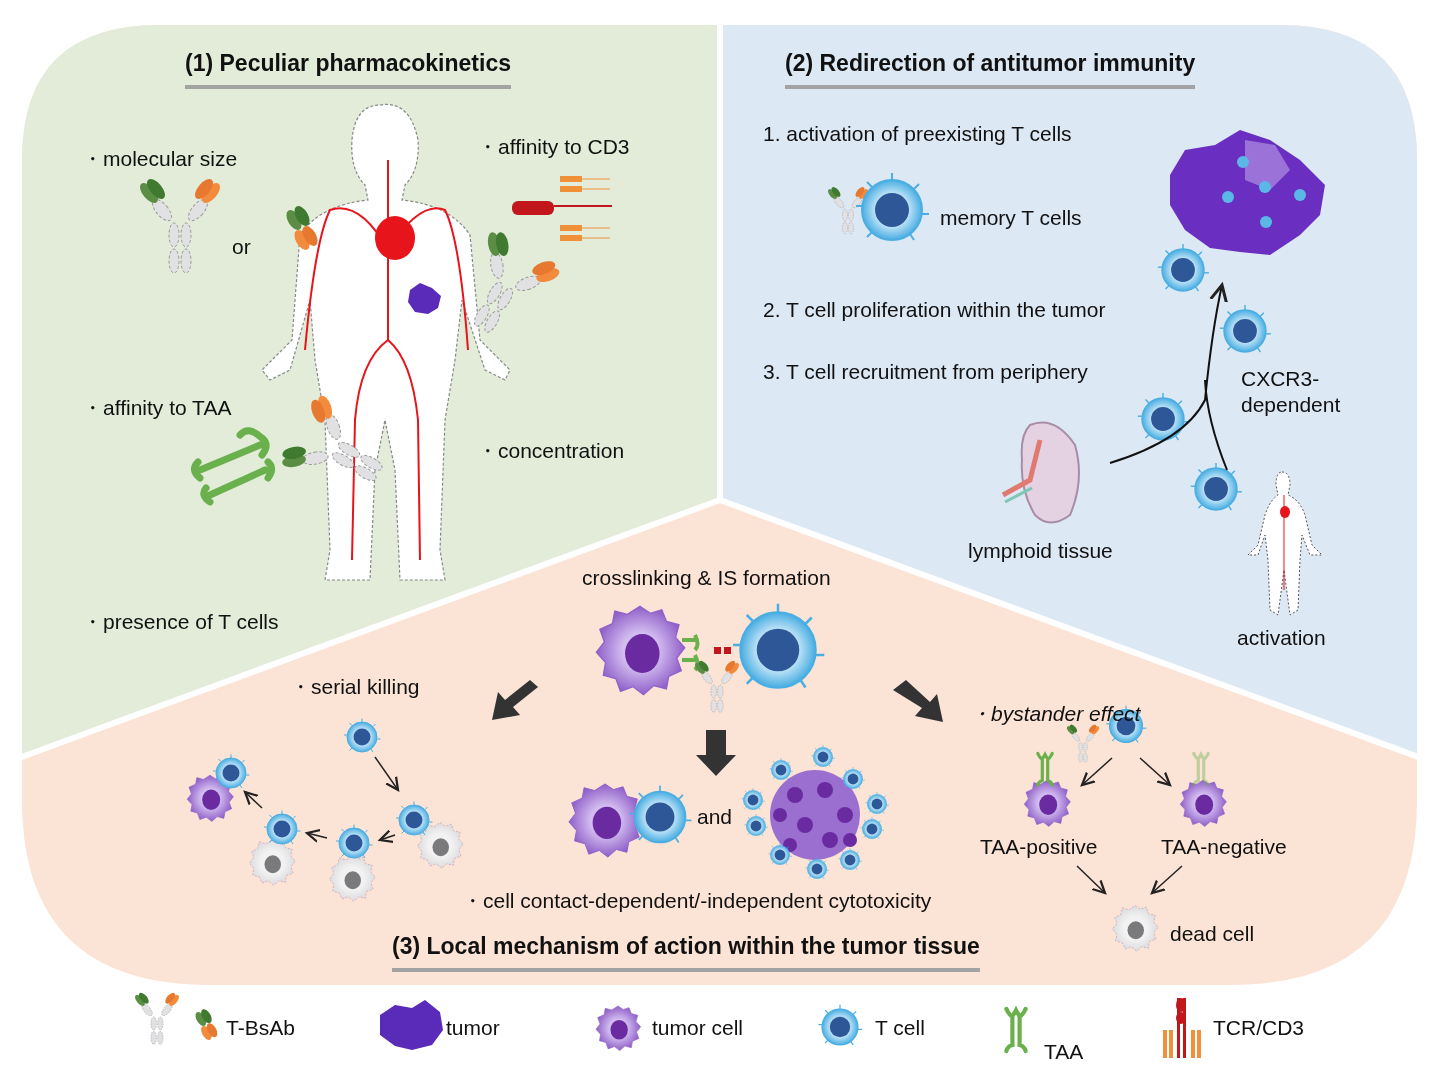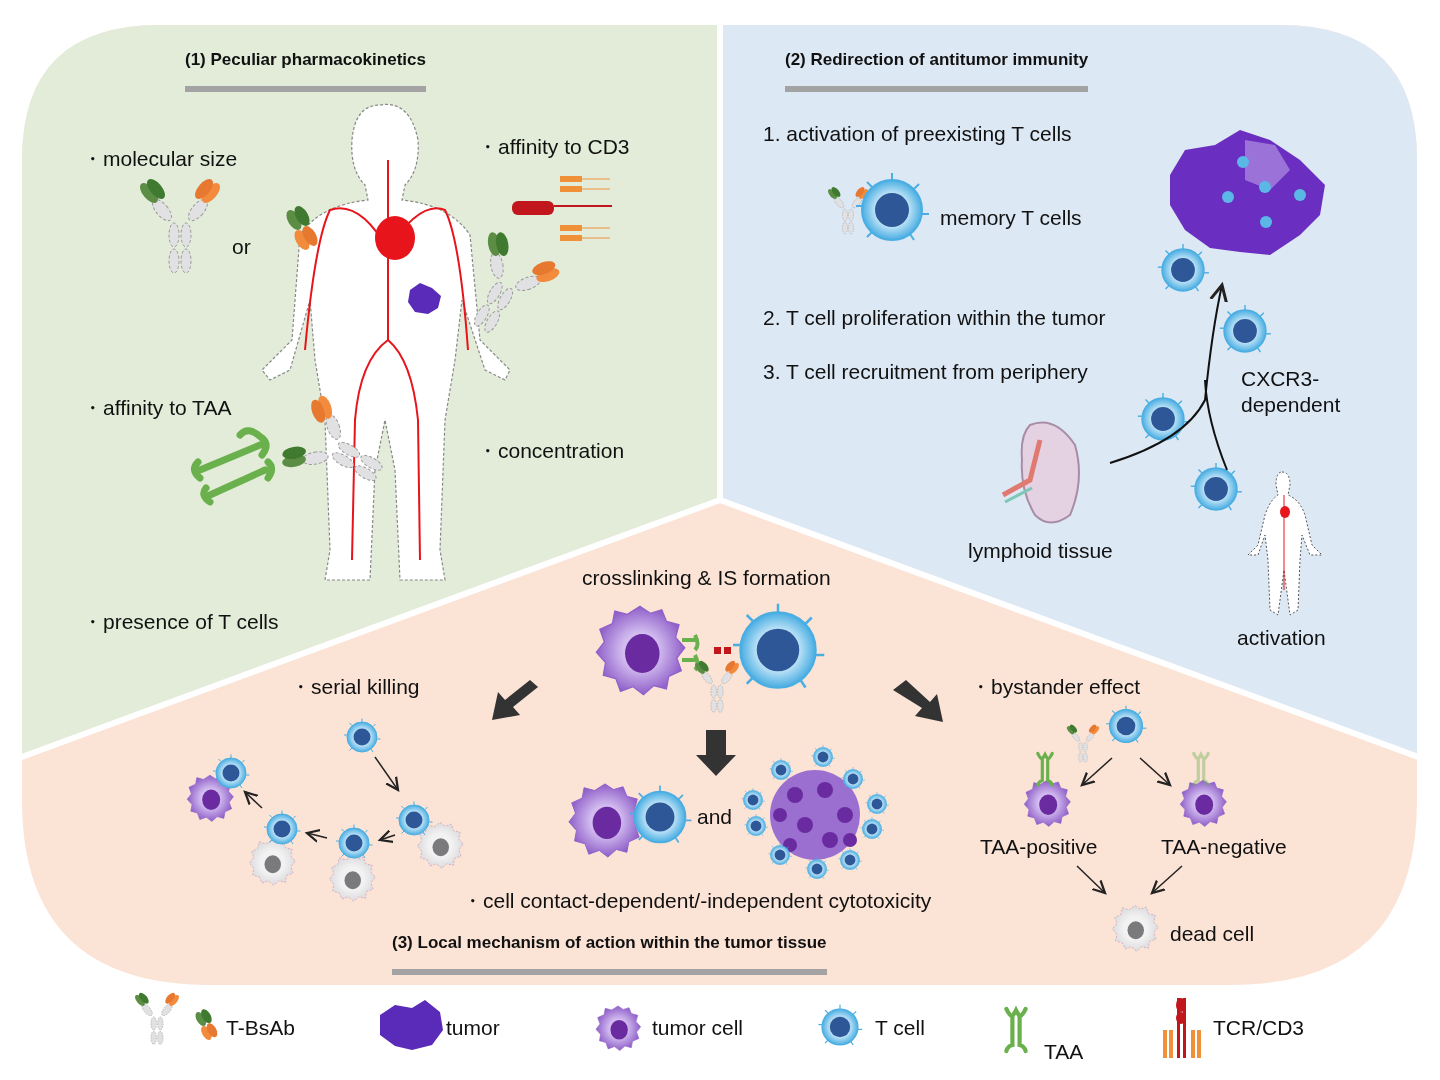--- a/index.html
+++ b/index.html
@@ -1,21 +1,21 @@
 <!DOCTYPE html>
 <html><head>
 <meta charset="utf-8">
 <style>
   html, body { margin:0; padding:0; background:#ffffff; }
   body { width:1440px; height:1080px; position:relative; overflow:hidden;
          font-family:"Liberation Sans", sans-serif; color:#111; }
   #canvas { position:absolute; left:0; top:0; width:1440px; height:1080px; }
   .t { position:absolute; font-family:"Liberation Sans", sans-serif; white-space:nowrap; color:#111; }
   .lbl { font-size:21px; }
-  .title { font-size:17px; font-weight:bold; padding-bottom:16px; border-bottom:6px solid #a3a3a3; }
+  .title { font-size:23px; font-weight:bold; padding-bottom:8px; border-bottom:4px solid #a3a3a3; }
   .bullet::before { content:"・"; }
   .legend-lbl { font-size:21px;text-align:center; }
 </style>
 </head>
 <body>
 
 <svg id="canvas" viewBox="0 0 1440 1080" xmlns="http://www.w3.org/2000/svg">
   <defs>
     <clipPath id="panelClip">
       <path d="M 160 25 L 1280 25 Q 1417 25 1417 160 L 1417 800 Q 1417 985 1230 985 L 210 985 Q 22 985 22 800 L 22 160 Q 22 25 160 25 Z"></path>
@@ -255,30 +255,30 @@
 <div class="t lbl bullet" style="left:82px; top:145px;">molecular size</div>
 <div class="t lbl" style="left:232px; top:235px;">or</div>
 <div class="t lbl bullet" style="left:477px; top:133px;">affinity to CD3</div>
 <div class="t lbl bullet" style="left:82px; top:394px;">affinity to TAA</div>
 <div class="t lbl bullet" style="left:477px; top:437px;">concentration</div>
 <div class="t lbl bullet" style="left:82px; top:573px;margin-top:35px;">presence of T cells</div>
 
 <div class="t title" style="left:785px; top:50px;">(2) Redirection of antitumor immunity</div>
 <div class="t lbl" style="left:763px; top:122px;">1. activation of preexisting T cells</div>
 <div class="t lbl" style="left:940px; top:206px;">memory T cells</div>
-<div class="t lbl" style="left:763px; top:298px;margin-top:8px;">2. T cell proliferation within the tumor</div>
+<div class="t lbl" style="left:763px; top:298px;">2. T cell proliferation within the tumor</div>
 <div class="t lbl" style="left:763px; top:360px;">3. T cell recruitment from periphery</div>
 <div class="t lbl" style="left:1241px; top:367px;">CXCR3-</div>
 <div class="t lbl" style="left:1241px; top:393px;">dependent</div>
 <div class="t lbl" style="left:968px; top:539px;">lymphoid tissue</div>
 <div class="t lbl" style="left:1237px; top:626px;">activation</div>
 
 <div class="t lbl" style="left:582px; top:566px;">crosslinking &amp; IS formation</div>
 <div class="t lbl bullet" style="left:290px; top:673px;">serial killing</div>
-<div class="t lbl bullet" style="left:970px; top:673px;">bystander effect</div>
+<div class="t lbl bullet" style="left:970px; top:700px;font-style:italic;">bystander effect</div>
 <div class="t lbl" style="left:697px; top:805px;">and</div>
 <div class="t lbl" style="left:980px; top:835px;">TAA-positive</div>
 <div class="t lbl" style="left:1161px; top:835px;">TAA-negative</div>
 <div class="t lbl bullet" style="left:462px; top:887px;">cell contact-dependent/-independent cytotoxicity</div>
 <div class="t lbl" style="left:1170px; top:922px;">dead cell</div>
 <div class="t title" style="left:392px; top:933px;">(3) Local mechanism of action within the tumor tissue</div>
 
 <div class="t legend-lbl" style="left:226px; top:1016px;">T-BsAb</div>
 <div class="t legend-lbl" style="left:446px; top:1016px;">tumor</div>
 <div class="t legend-lbl" style="left:652px; top:1016px;">tumor cell</div>

